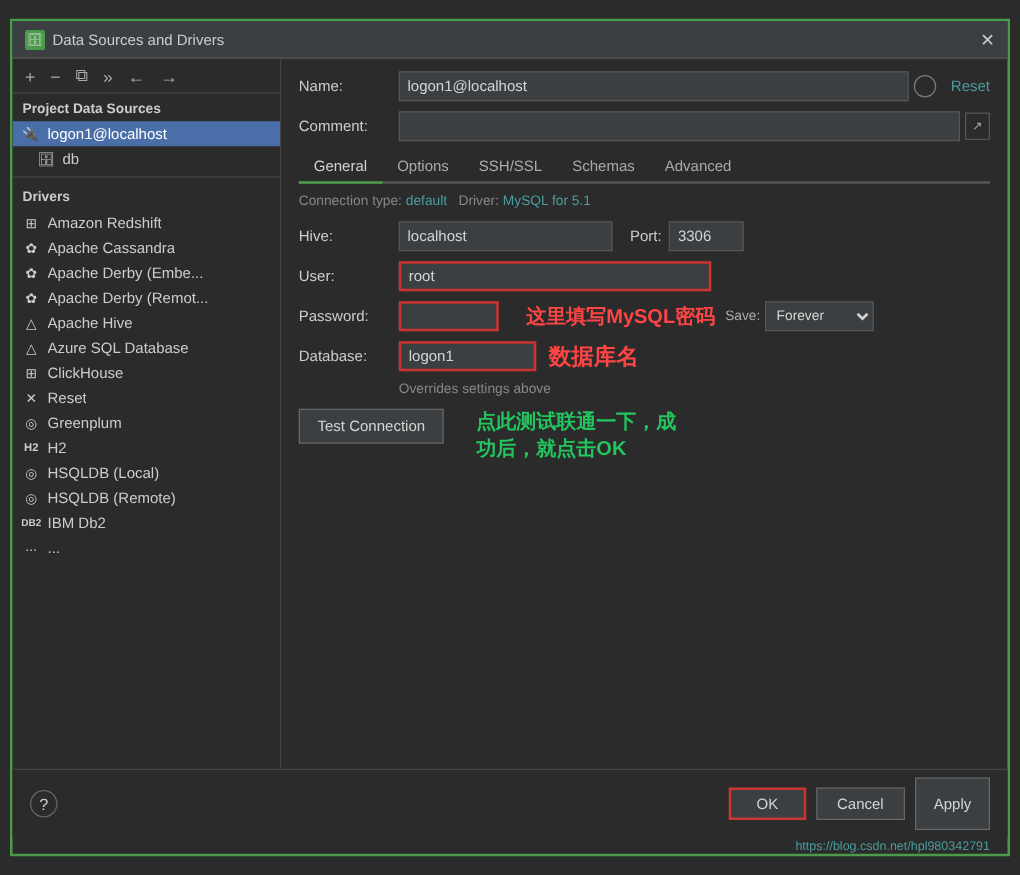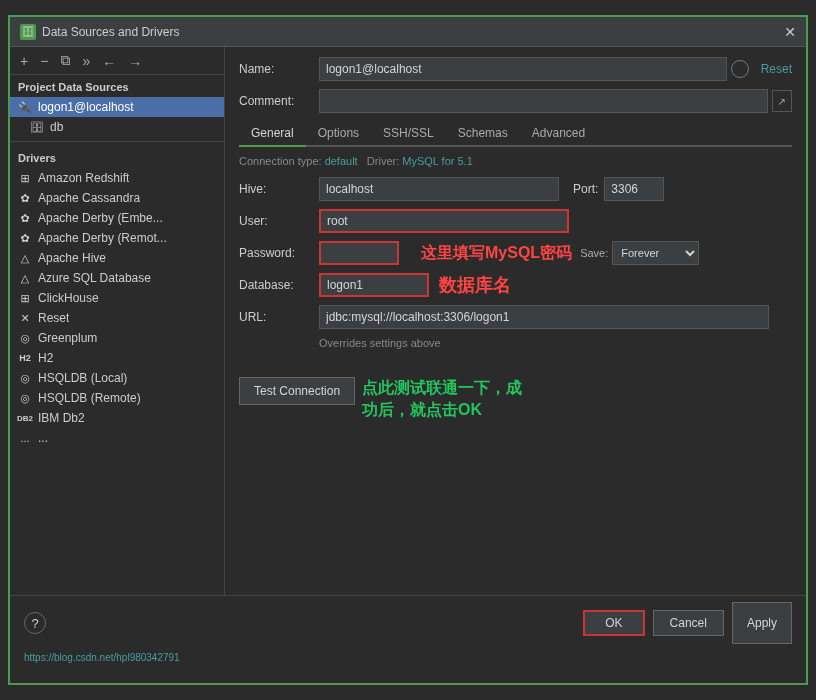--- a/index.html
+++ b/index.html
@@ -223,21 +223,21 @@
       font-size: 11px;
       color: #888;
       margin-bottom: 10px;
     }
 
     .connection-info .link {
       color: #4a9c9c;
     }
 
     .host-input {
-      width: 240px;
+      width: 171px;
       background: #3c3f41;
       border: 1px solid #555;
       color: #d4d4d4;
       padding: 3px 6px;
       font-size: 12px;
       height: 24px;
     }
 
     .port-label {
       color: #ccc;
@@ -330,22 +330,22 @@
 
     .overrides-text {
       font-size: 11px;
       color: #888;
       margin-left: 80px;
     }
 
     .test-connection-area {
       display: flex;
       align-items: flex-start;
-      gap: 7px;
-      margin-top: 28px;
+      gap: 26px;
+      margin-top: 10px;
     }
 
     .test-btn {
       background: #3c3f41;
       border: 1px solid #666;
       color: #d4d4d4;
       padding: 5px 14px;
       font-size: 12px;
       cursor: pointer;
       height: 28px;
@@ -593,24 +593,20 @@
           </select>
         </div>
       </div>
 
       <div class="form-row">
         <span class="form-label">Database:</span>
         <input class="database-input" type="text" value="logon1" style="">
         <span class="database-annotation">数据库名</span>
       </div>
 
-      <div class="form-row">
-        <span class="form-label">URL:</span>
-        <input class="url-input" type="text" value="jdbc:mysql://localhost:3306/logon1" style="">
-      </div>
 
       <div class="overrides-text">Overrides settings above</div>
 
       <div class="test-connection-area">
         <button class="test-btn">Test Connection</button>
         <div class="test-annotation">点此测试联通一下，成<br>功后，就点击OK</div>
       </div>
     </div>
   </div>
 
@@ -618,15 +614,15 @@
     <div class="bottom-bar">
       <div class="bottom-left">
         <button class="help-btn">?</button>
       </div>
       <div class="bottom-right">
         <button class="ok-btn">OK</button>
         <button class="cancel-btn">Cancel</button>
         <button class="apply-btn">Apply</button>
       </div>
     </div>
-    <div style="padding: 0 14px 20px; font-size:10px; color:#4a9c9c;">https://blog.csdn.net/hpl980342791</div>
+    <div style="text-align:right; padding: 0 14px 0; font-size:10px; color:#4a9c9c;">https://blog.csdn.net/hpl980342791</div>
   </div>
 </div>
 
 </body></html>

